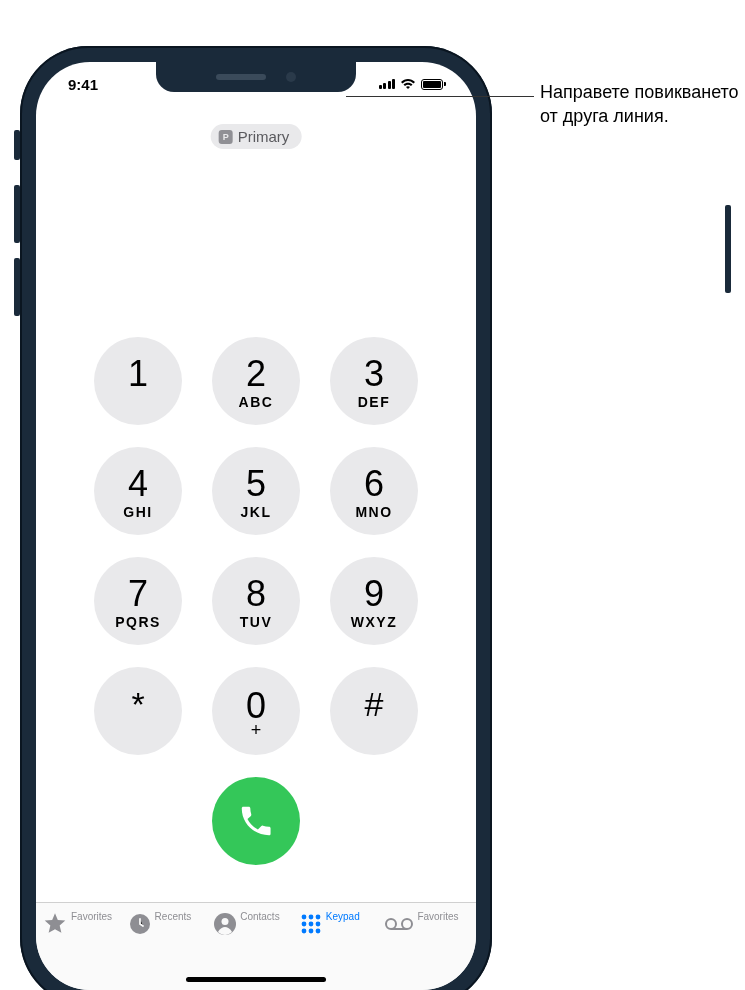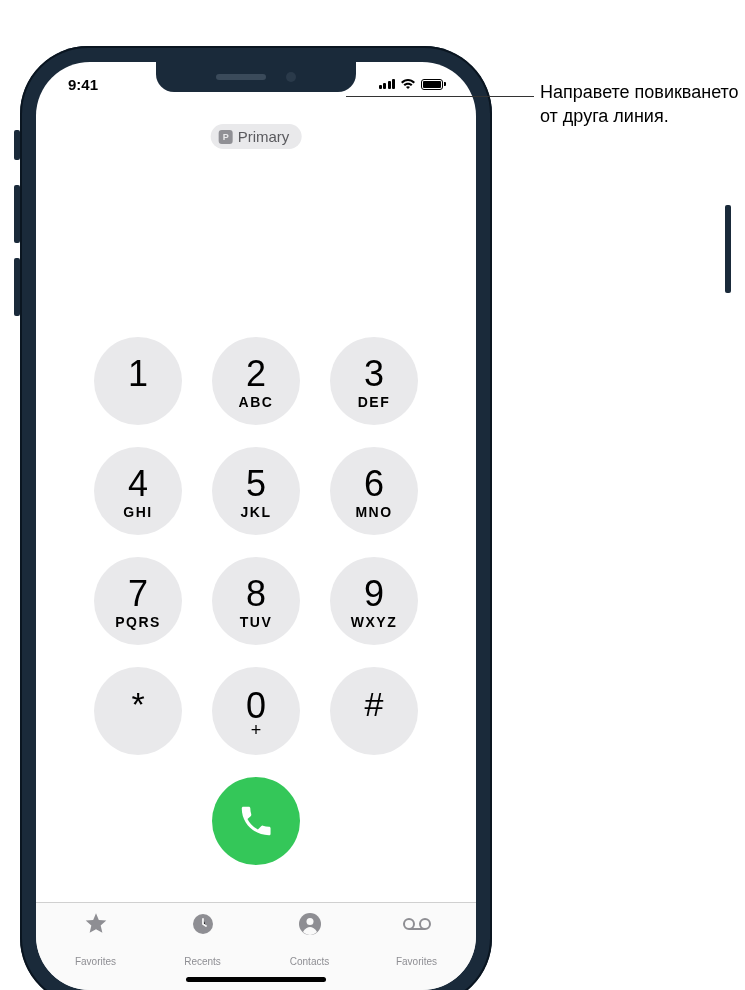--- a/index.html
+++ b/index.html
@@ -152,23 +152,23 @@
     border-top: 0.5px solid #d0d0d0;
     background: #f9f9f9e0;
     display: flex;
     justify-content: space-around;
     align-items: flex-start;
     padding: 8px 6px 0 6px;
   }
   .tab {
     flex: 1;
     display: flex;
-    flex-direction: column;
-    align-items: center;
-    gap: 19px;
+    flex-direction: row;
+    align-items: flex-start;
+    gap: 3px;
     color: #8e8e93;
     font-size: 10px;
     cursor: pointer;
   }
   .tab.active { color: #007aff; }
   .tab .ticon { height: 26px; display: flex; align-items: center; justify-content: center; }
 
   .home-indicator {
     position: absolute;
     bottom: 8px; left: 50%; transform: translateX(-50%);
@@ -325,20 +325,36 @@
       <div class="tab">
         <div class="ticon">
           <svg width="24" height="24" viewBox="0 0 24 24">
               <circle cx="12" cy="12" r="11" fill="#8e8e93"></circle>
               <circle cx="12" cy="9.5" r="3.5" fill="#f9f9f9"></circle>
               <path fill="#f9f9f9" d="M5 20c1.5-3.5 5-5 7-5s5.5 1.5 7 5c-2 2-5 3-7 3s-5-1-7-3z"></path>
             </svg>
         </div>
         <span>Contacts</span>
       </div>
+      <div class="tab active">
+        <div class="ticon">
+          <svg width="24" height="24" viewBox="0 0 24 24" fill="#007aff">
+            <circle cx="5" cy="5" r="2.4"></circle>
+              <circle cx="12" cy="5" r="2.4"></circle>
+              <circle cx="19" cy="5" r="2.4"></circle>
+            <circle cx="5" cy="12" r="2.4"></circle>
+              <circle cx="12" cy="12" r="2.4"></circle>
+              <circle cx="19" cy="12" r="2.4"></circle>
+            <circle cx="5" cy="19" r="2.4"></circle>
+              <circle cx="12" cy="19" r="2.4"></circle>
+              <circle cx="19" cy="19" r="2.4"></circle>
+          </svg>
+        </div>
+        <span>Keypad</span>
+      </div>
       <div class="tab">
         <div class="ticon">
           <svg width="30" height="24" viewBox="0 0 30 16" fill="none" stroke="#8e8e93" stroke-width="2">
             <circle cx="7" cy="8" r="5"></circle>
               <circle cx="23" cy="8" r="5"></circle>
               <line x1="7" y1="13" x2="23" y2="13"></line>
           </svg>
         </div>
         <span>Favorites</span>
       </div>

